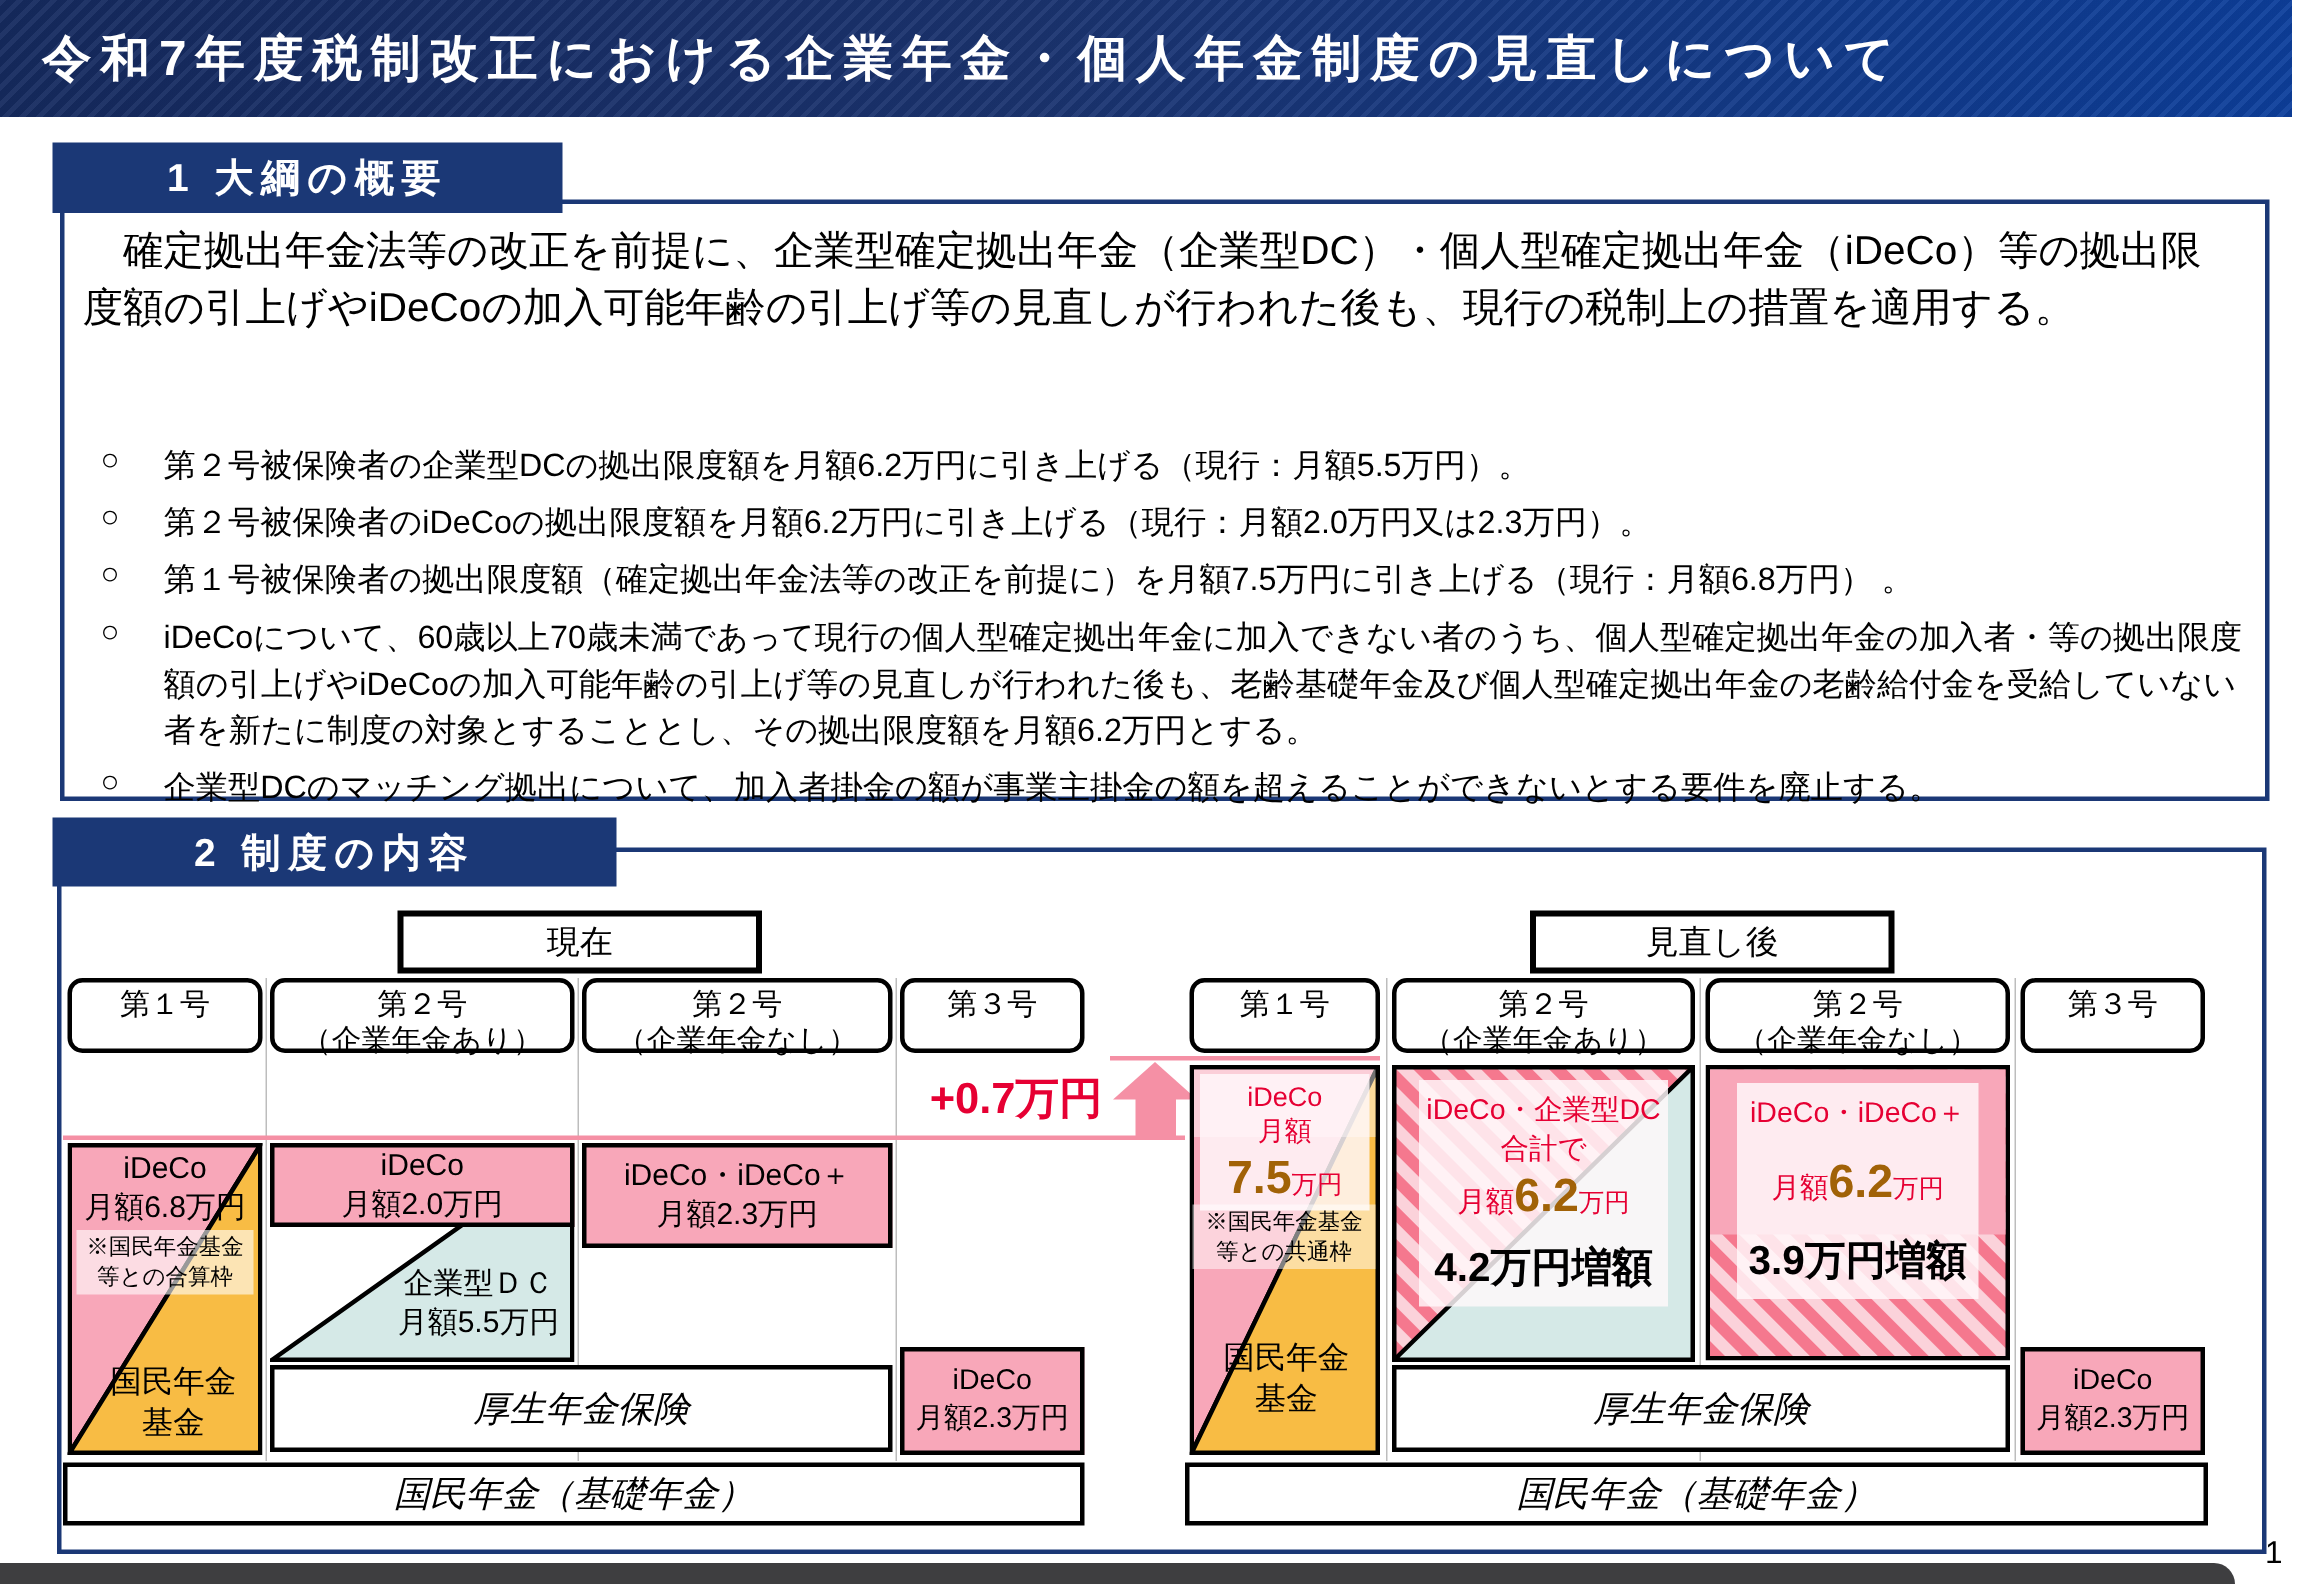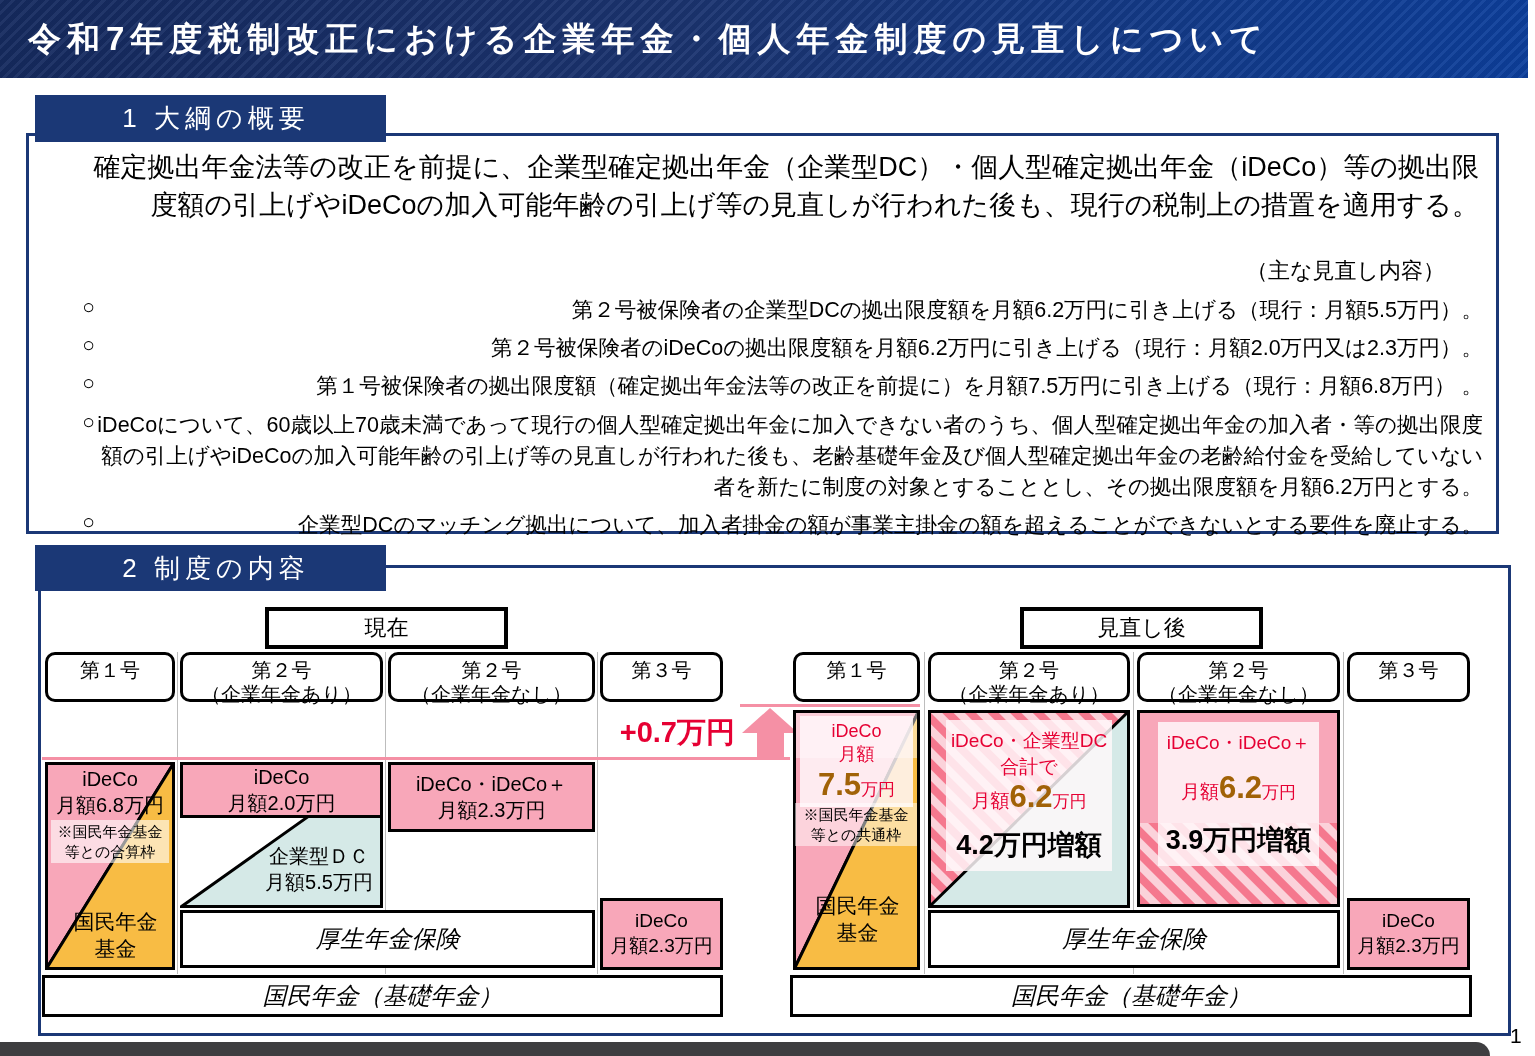--- a/index.html
+++ b/index.html
@@ -16,22 +16,22 @@
     background:
       repeating-linear-gradient(135deg, rgba(255,255,255,0.05) 0 3px, rgba(0,0,0,0.06) 3px 8px),
       linear-gradient(90deg,#152a5f 0%,#1b3470 45%,#0d3f9c 100%);
   }
   .header-title{
     left:28px;top:17px;color:#fff;font-size:33px;font-weight:bold;letter-spacing:6px;white-space:nowrap;
   }
 
   
   .sec-label{
-    background:#1b3876;color:#fff;font-weight:normal;font-size:26px;letter-spacing:5px;
-    display:flex;align-items:center;justify-content:center;padding-left:11px;
+    background:#1b3876;color:#fff;font-weight:bold;font-size:26px;letter-spacing:5px;
+    display:flex;align-items:center;justify-content:center;
   }
   .sec-frame{border:3px solid #1b3876;background:#fff;}
 
   
   .ov-paragraph{left:12px;top:12px;width:1438px;font-size:27px;line-height:1.42;text-indent:1em;}
   .ov-sub{left:16px;top:120px;width:1400px;font-size:22px;}
   .ov-bullets{left:24px;top:152px;width:1430px;}
   .ov-row{display:flex;margin-top:7px;}
   .ov-marker{width:42px;flex:0 0 42px;font-size:21px;}
   .ov-text{flex:1;font-size:21.5px;line-height:1.45;}
@@ -88,23 +88,22 @@
         <rect width="16" height="16" fill="#f5788e"></rect>
         <rect width="8" height="16" fill="#fbd2da"></rect>
       </pattern>
     </defs>
   </svg>
 
   <div class="abs header">
     <div class="abs header-title">令和7年度税制改正における企業年金・個人年金制度の見直しについて</div>
   </div>
 
-  <div class="abs sec-frame" style="left:26px;top:133px;width:1467px;height:395px;text-align:right;">
+  <div class="abs sec-frame" style="left:40px;top:133px;width:1467px;height:395px;">
     <div class="abs ov-paragraph">確定拠出年金法等の改正を前提に、企業型確定拠出年金（企業型DC）・個人型確定拠出年金（iDeCo）等の拠出限度額の引上げやiDeCoの加入可能年齢の引上げ等の見直しが行われた後も、現行の税制上の措置を適用する。</div>
-    <div class="abs ov-sub">（主な見直し内容）</div>
     <div class="abs ov-bullets">
       <div class="ov-row">
         <span class="ov-marker">○</span>
         <span class="ov-text">第２号被保険者の企業型DCの拠出限度額を月額6.2万円に引き上げる（現行：月額5.5万円）。</span>
       </div>
       <div class="ov-row">
         <span class="ov-marker">○</span>
         <span class="ov-text">第２号被保険者のiDeCoの拠出限度額を月額6.2万円に引き上げる（現行：月額2.0万円又は2.3万円）。</span>
       </div>
       <div class="ov-row">
@@ -117,21 +116,21 @@
       </div>
       <div class="ov-row">
         <span class="ov-marker">○</span>
         <span class="ov-text">企業型DCのマッチング拠出について、加入者掛金の額が事業主掛金の額を超えることができないとする要件を廃止する。</span>
       </div>
     </div>
   </div>
   <div class="abs sec-label" style="left:35px;top:95px;width:340px;height:47px;">1 大綱の概要</div>
 
   <div class="abs sec-frame" style="left:38px;top:565px;width:1467px;height:465px;"></div>
-  <div class="abs sec-label" style="left:35px;top:545px;width:340px;height:46px;">2 制度の内容</div>
+  <div class="abs sec-label" style="left:35px;top:545px;width:376px;height:46px;">2 制度の内容</div>
 
   <div class="abs sep" style="left:177px;top:652px;height:322px;"></div>
   <div class="abs sep" style="left:385px;top:652px;height:322px;"></div>
   <div class="abs sep" style="left:597px;top:652px;height:322px;"></div>
   <div class="abs sep" style="left:924px;top:652px;height:322px;"></div>
   <div class="abs sep" style="left:1133px;top:652px;height:322px;"></div>
   <div class="abs sep" style="left:1343px;top:652px;height:322px;"></div>
 
   <div class="abs dg-title" style="left:265px;top:607px;width:235px;height:34px;">現在</div>
   <div class="abs dg-title" style="left:1020px;top:607px;width:235px;height:34px;">見直し後</div>

